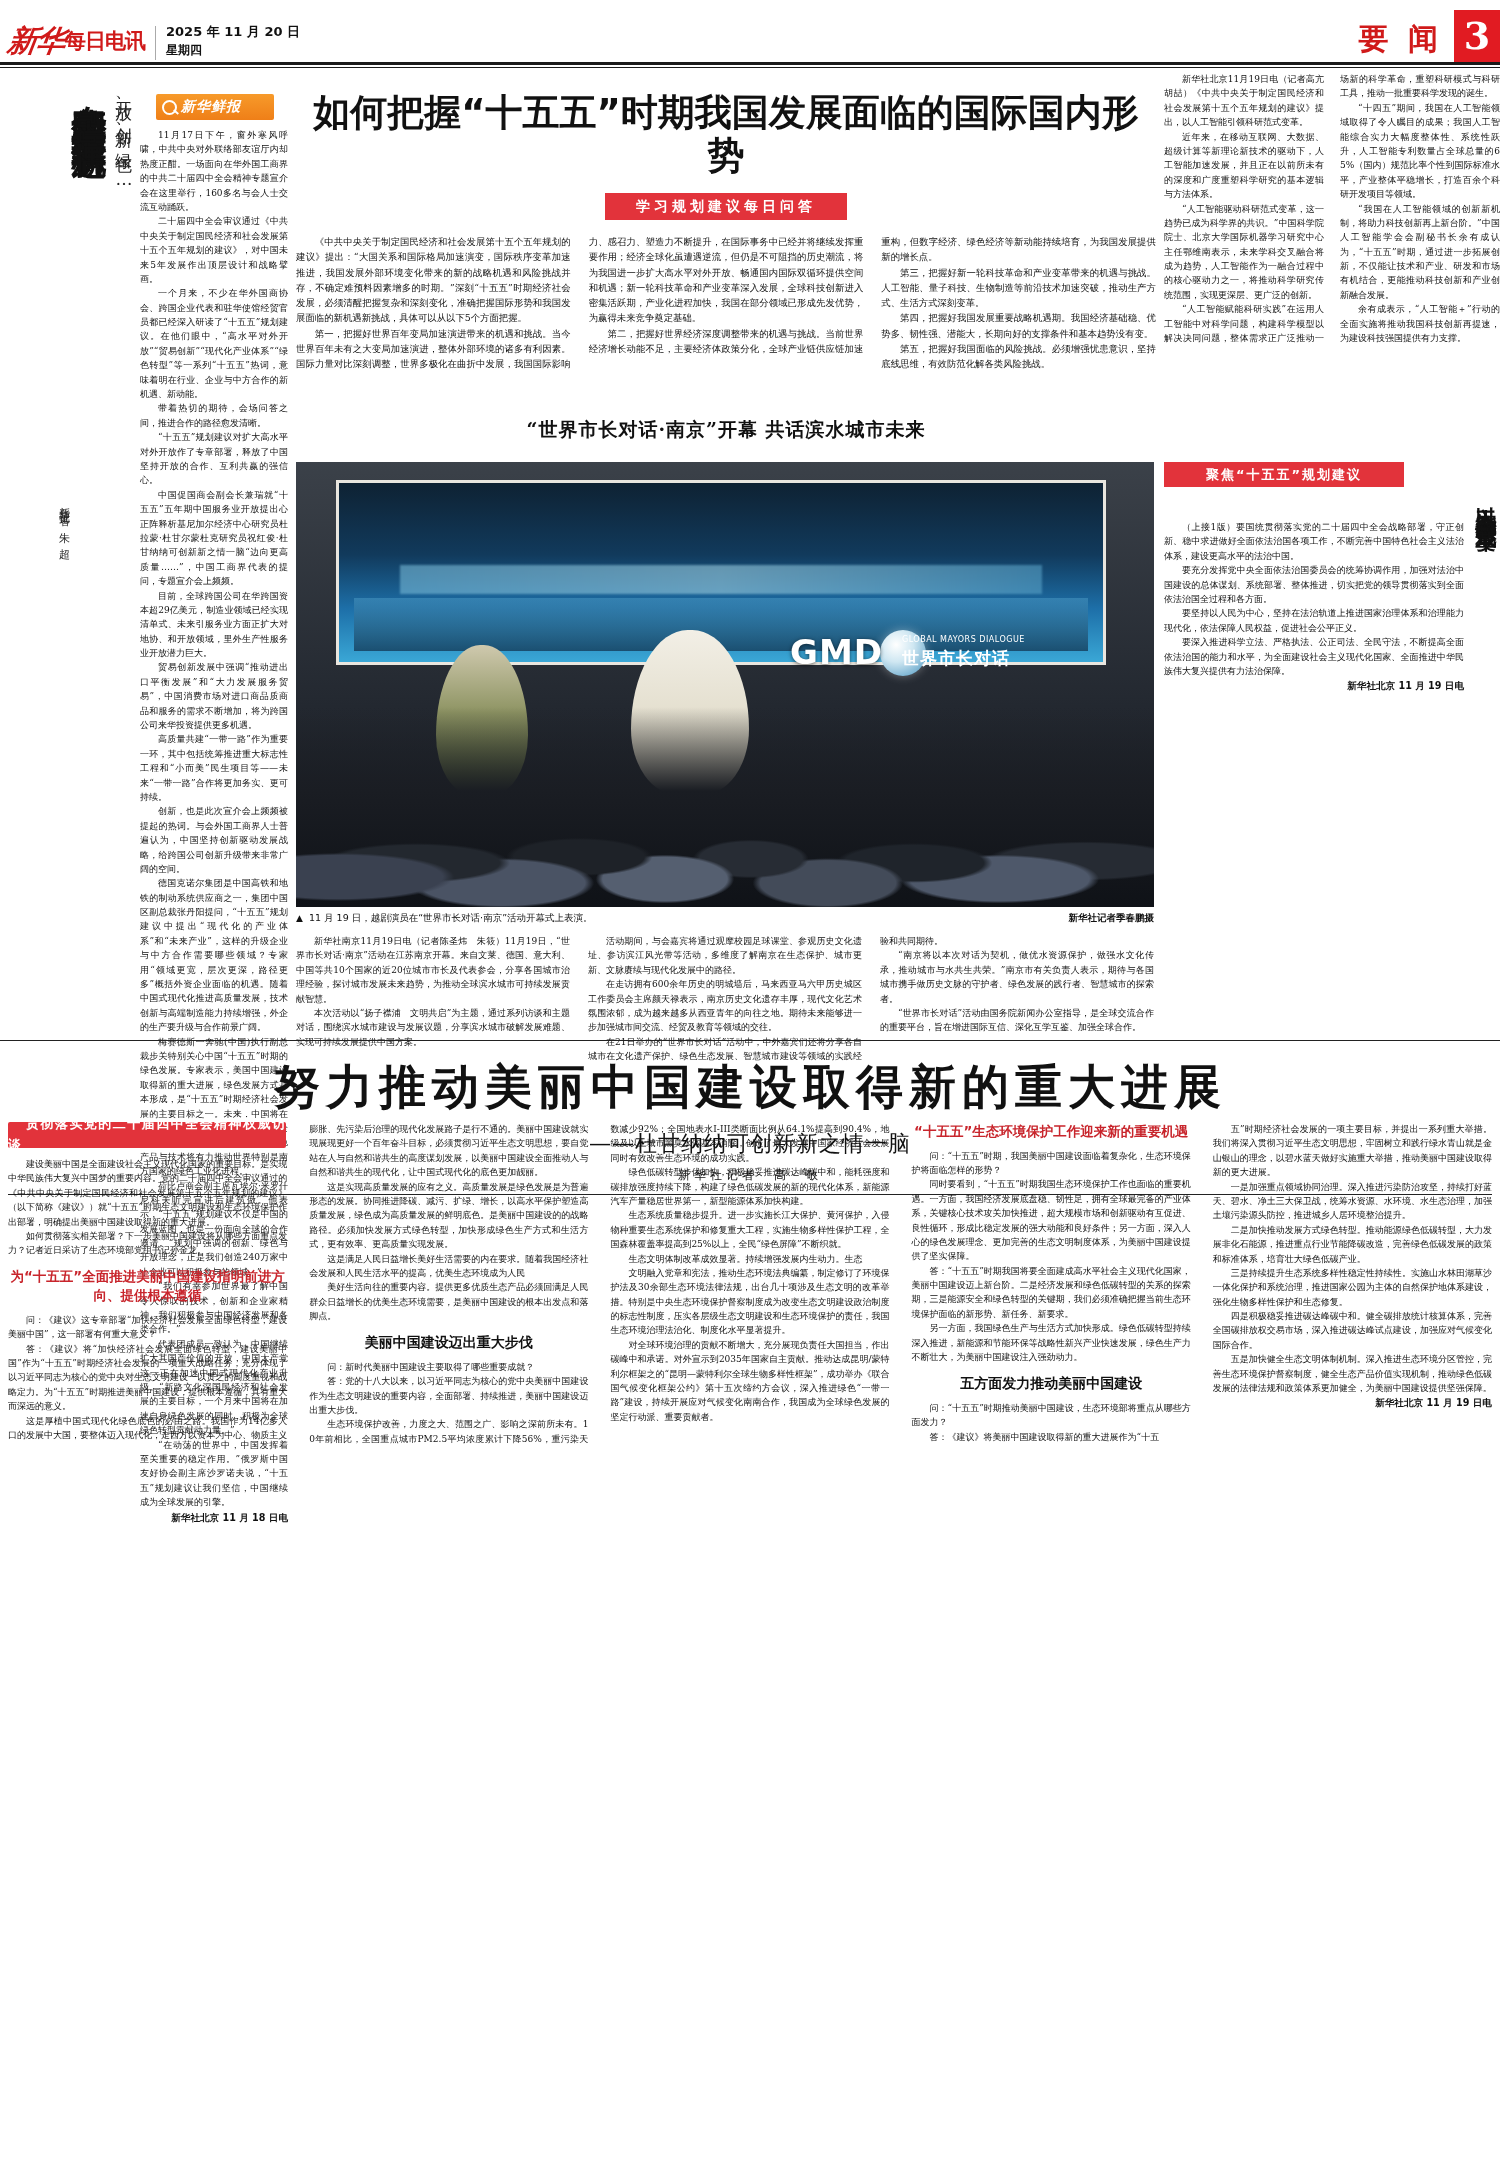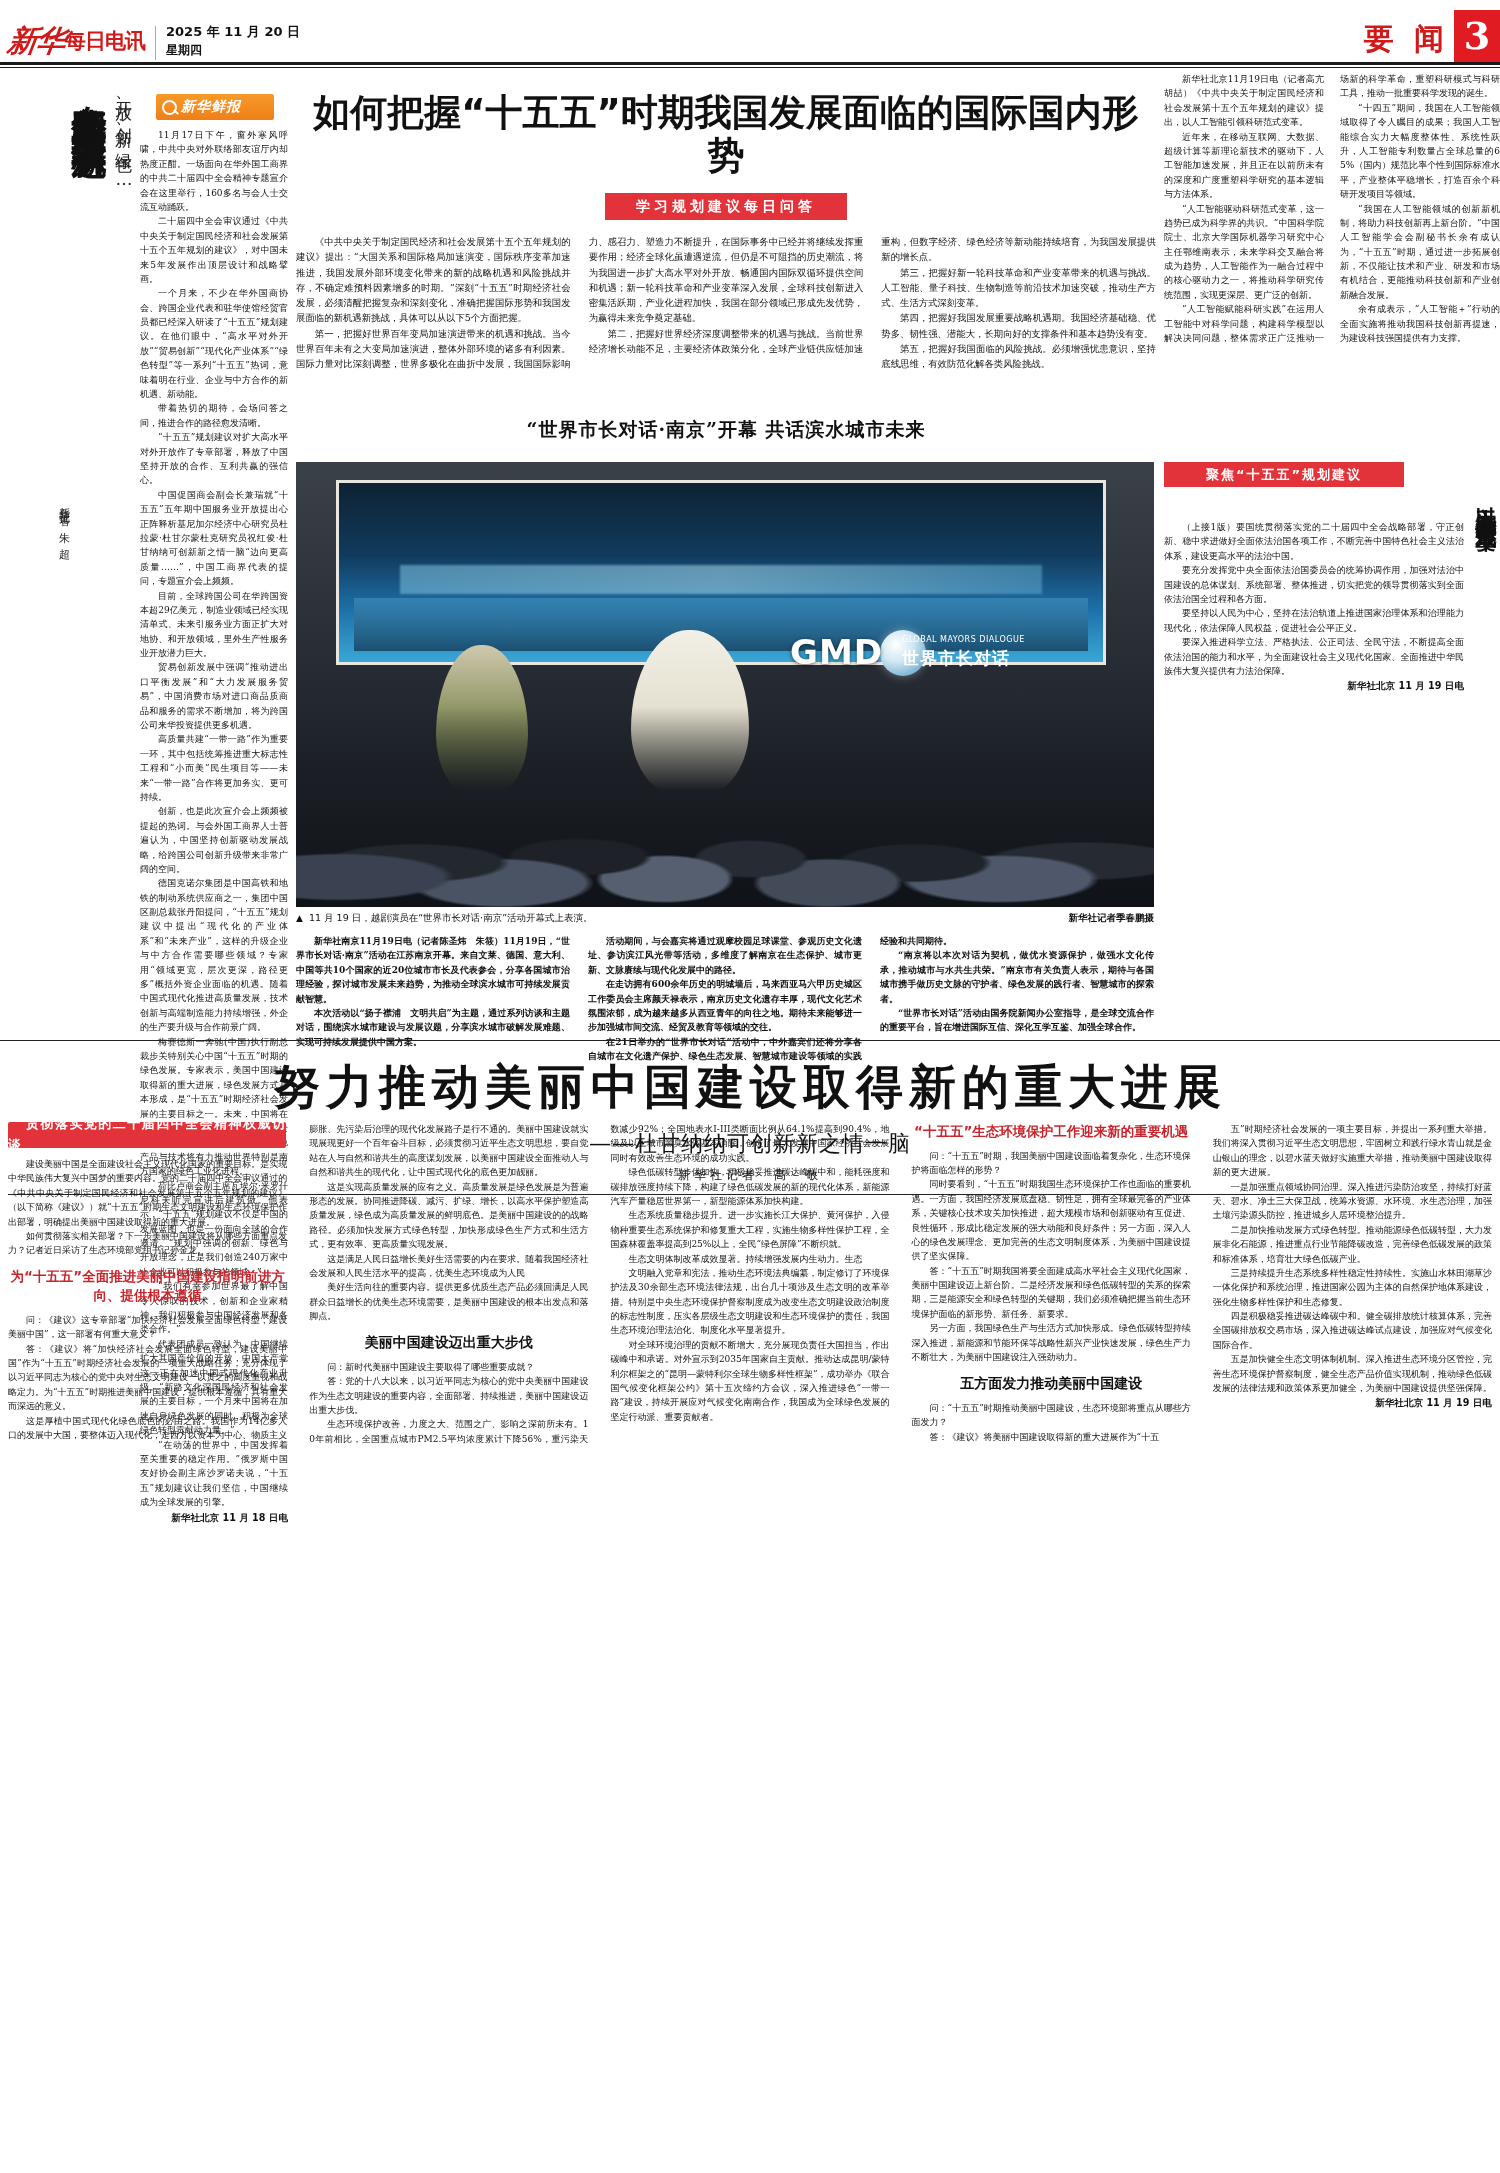--- a/index.html
+++ b/index.html
@@ -39,23 +39,23 @@
     font-family:"DejaVu Sans","Liberation Sans",sans-serif;
     font-size:13px; font-weight:bold; line-height:1.45; color:#111;
     margin-bottom:3px;
   }
   .mast-date .dow { font-size:12px; font-weight:bold; }
   .mast-right {
     position:absolute; right:0; bottom:0;
     display:flex; align-items:flex-end;
   }
   .mast-section {
-    font-family:Liberation Sans, sans-serif;
+    font-family:Liberation Serif, serif;
     font-weight:bold; font-size:30px; color:#d01a1a;
-    letter-spacing:6px; margin-right:4px; margin-bottom:2px;
+    letter-spacing:6px; margin-right:10px; margin-bottom:2px;
   }
   .mast-pagenum {
     width:46px; height:52px; background:#e11b22; color:#fff;
     font-family:"DejaVu Serif",serif; font-weight:bold; font-size:38px;
     display:flex; align-items:center; justify-content:center;
     line-height:1;
   }
   .rule-top {
     position:absolute; left:0; top:62px; width:1500px; height:3px; background:#1a1a1a;
   }
@@ -220,21 +220,21 @@
     position:absolute; left:296px; top:840px; width:858px;
     display:flex; justify-content:space-between; align-items:center;
     font-family:"DejaVu Sans","Liberation Sans",sans-serif;
     font-size:9.5px; color:#111;
   }
   .photo-caption .tri { color:#111; font-size:9px; margin-right:3px; }
   .cap-credit { font-weight:bold; }
 
   
   .photo-below { position:absolute; left:296px; top:862px; width:858px; height:175px;
-    column-count:3; column-gap:18px;font-weight:bold; }
+    column-count:3; column-gap:18px; }
 
   
   .right-col { position:absolute; left:1164px; top:0px; width:336px; height:960px; }
   .rc-threecol { column-count:2; column-gap:16px; height:380px; }
   .red-ribbon2 {
     margin:10px 0 0 0; width:240px; height:25px; background:#e2333b;
     color:#fff; display:flex; align-items:center; justify-content:center;
     font-family:"DejaVu Sans","Liberation Sans",sans-serif;
     font-weight:bold; font-size:13px; letter-spacing:2px;
   }

